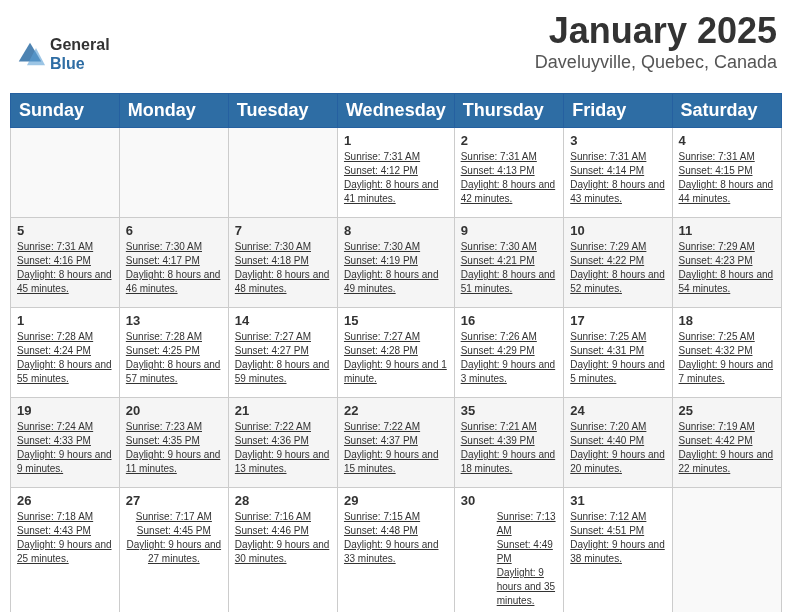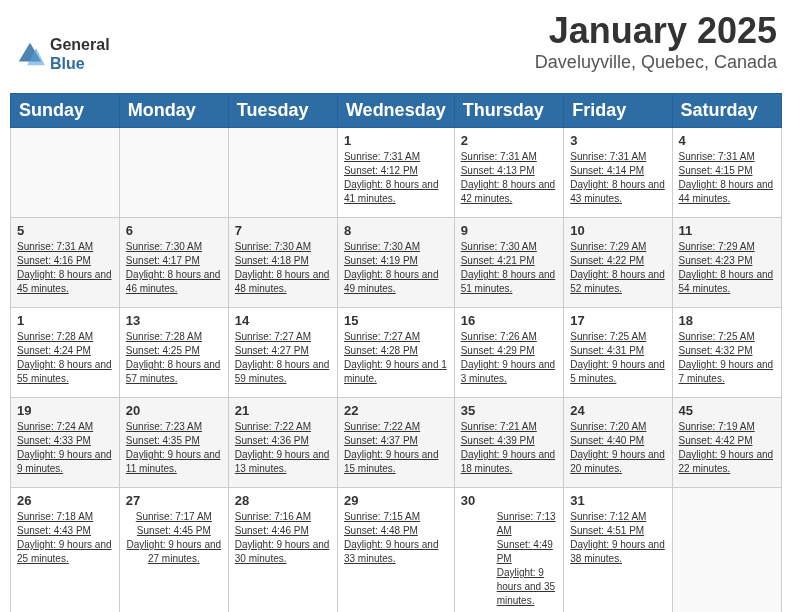--- a/index.html
+++ b/index.html
@@ -279,21 +279,21 @@
 Sunset: 4:39 PM
 Daylight: 9 hours and 18 minutes.</div>
         </td>
         <td>
           <span class="day-num">24</span>
           <div class="day-info" style="white-space: pre-line;">Sunrise: 7:20 AM
 Sunset: 4:40 PM
 Daylight: 9 hours and 20 minutes.</div>
         </td>
         <td>
-          <span class="day-num">45</span>
+          <span class="day-num">25</span>
           <div class="day-info" style="white-space: pre-line;">Sunrise: 7:19 AM
 Sunset: 4:42 PM
 Daylight: 9 hours and 22 minutes.</div>
         </td>
       </tr>
       <tr>
         <td>
           <span class="day-num">26</span>
           <div class="day-info" style="white-space: pre-line;">Sunrise: 7:18 AM
 Sunset: 4:43 PM

